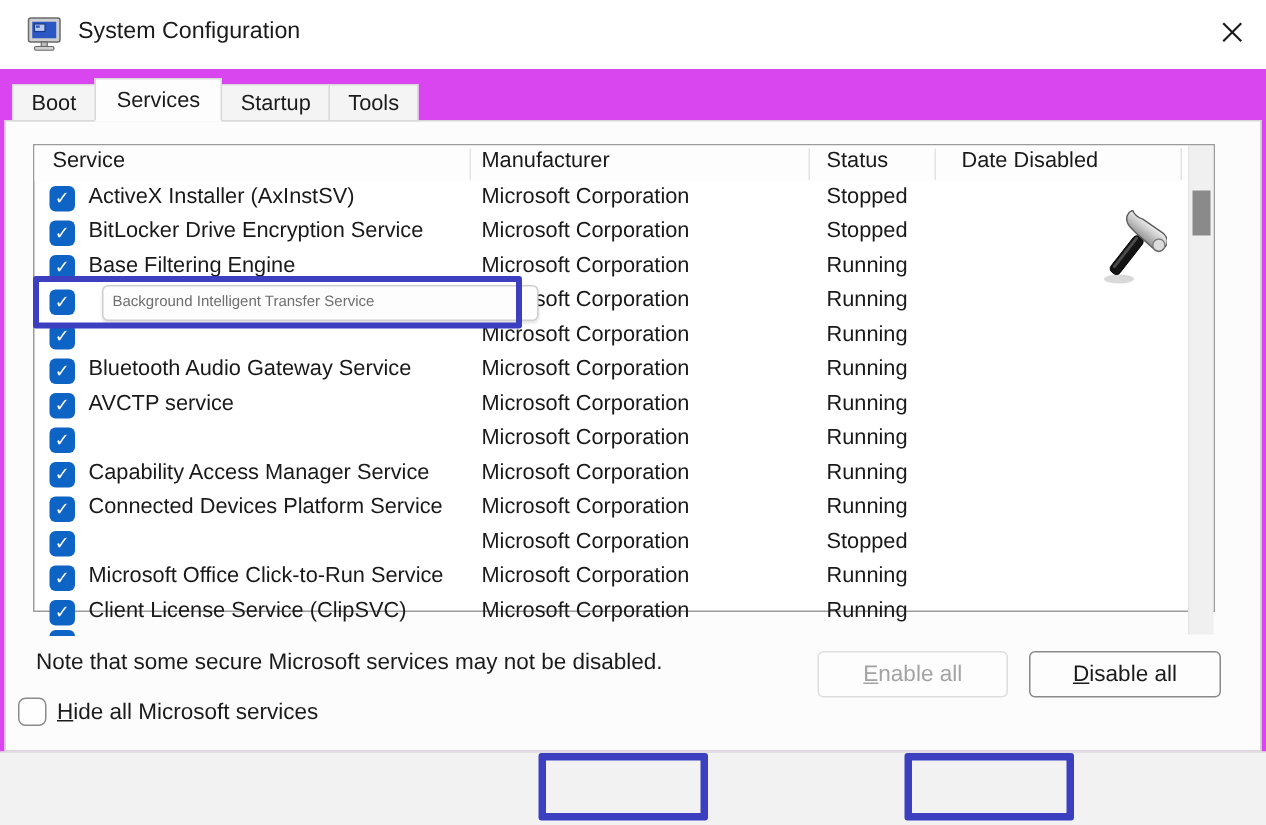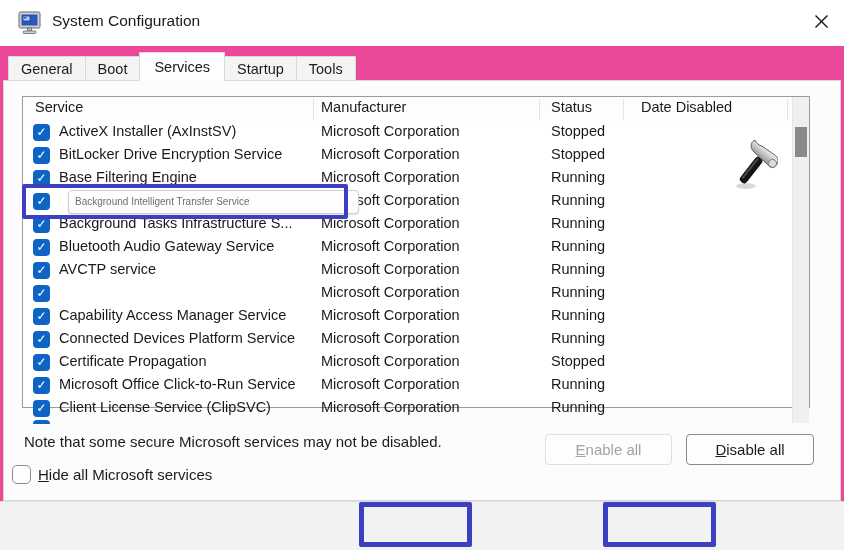--- a/index.html
+++ b/index.html
@@ -1,21 +1,21 @@
 <!DOCTYPE html>
 <html style="--accent: #0e64c5; --annot: #3b3fc0;"><head>
 <meta charset="utf-8">
 <style>
   * { margin:0; padding:0; box-sizing:border-box; }
   html,body { width:844px; height:550px; }
   body {
     font-family:"Liberation Sans", sans-serif;
     background:#ffffff; color:#1b1b1b; position:relative; overflow:hidden;
   }
-  .window { position:absolute; inset:0; background:#ec4899; border-radius:0 10px 0 0; }
+  .window { position:absolute; inset:0; background:#d946ef; border-radius:0 10px 0 0; }
 
   
   .titlebar { position:absolute; left:0; top:0; width:844px; height:46px; background:#ffffff; }
   .app-icon { position:absolute; left:16px; top:9px; width:28px; height:28px; }
   .title { position:absolute; left:52px; top:12px; font-size:15.5px; color:#1a1a1a; }
   .close-btn { position:absolute; left:806px; top:8px; width:30px; height:30px;
     background:transparent; border:none; cursor:pointer; display:flex; align-items:center; justify-content:center; }
 
   
   .tabstrip { position:absolute; left:8px; top:52px; height:29px; display:flex; align-items:flex-end; z-index:3; }
@@ -94,21 +94,20 @@
       <span>
         <svg width="15" height="15" viewBox="0 0 15 15">
           <line x1="1.5" y1="1.5" x2="13.5" y2="13.5" stroke="#1a1a1a" stroke-width="1.4"></line>
           <line x1="13.5" y1="1.5" x2="1.5" y2="13.5" stroke="#1a1a1a" stroke-width="1.4"></line>
         </svg>
       </span>
     </button>
   </div>
 
   <div class="tabstrip" id="tabstrip">
-      <div class="tab">General</div>
       <div class="tab">Boot</div>
       <div class="tab active">Services</div>
       <div class="tab">Startup</div>
       <div class="tab">Tools</div>
     </div>
 
   <div class="tabpage"></div>
 
   <div class="listview">
     <div class="lv-header" id="lv-header">
@@ -141,21 +140,20 @@
           <span class="cell stat">Running</span>
         </div>
         <div class="lv-row" style="top: 93px;">
           <span class="cb">✓</span>
           <div class="tip">Background Intelligent Transfer Service</div>
           <span class="cell manu">Microsoft Corporation</span>
           <span class="cell stat">Running</span>
         </div>
         <div class="lv-row" style="top: 116px;">
           <span class="cb">✓</span>
-          <span class="cell name">Background Tasks Infrastructure S...</span>
           <span class="cell manu">Microsoft Corporation</span>
           <span class="cell stat">Running</span>
         </div>
         <div class="lv-row" style="top: 139px;">
           <span class="cb">✓</span>
           <span class="cell name">Bluetooth Audio Gateway Service</span>
           <span class="cell manu">Microsoft Corporation</span>
           <span class="cell stat">Running</span>
         </div>
         <div class="lv-row" style="top: 162px;">
@@ -176,21 +174,20 @@
           <span class="cell stat">Running</span>
         </div>
         <div class="lv-row" style="top: 231px;">
           <span class="cb">✓</span>
           <span class="cell name">Connected Devices Platform Service</span>
           <span class="cell manu">Microsoft Corporation</span>
           <span class="cell stat">Running</span>
         </div>
         <div class="lv-row" style="top: 254px;">
           <span class="cb">✓</span>
-          <span class="cell name">Certificate Propagation</span>
           <span class="cell manu">Microsoft Corporation</span>
           <span class="cell stat">Stopped</span>
         </div>
         <div class="lv-row" style="top: 277px;">
           <span class="cb">✓</span>
           <span class="cell name">Microsoft Office Click-to-Run Service</span>
           <span class="cell manu">Microsoft Corporation</span>
           <span class="cell stat">Running</span>
         </div>
         <div class="lv-row" style="top: 300px;">

